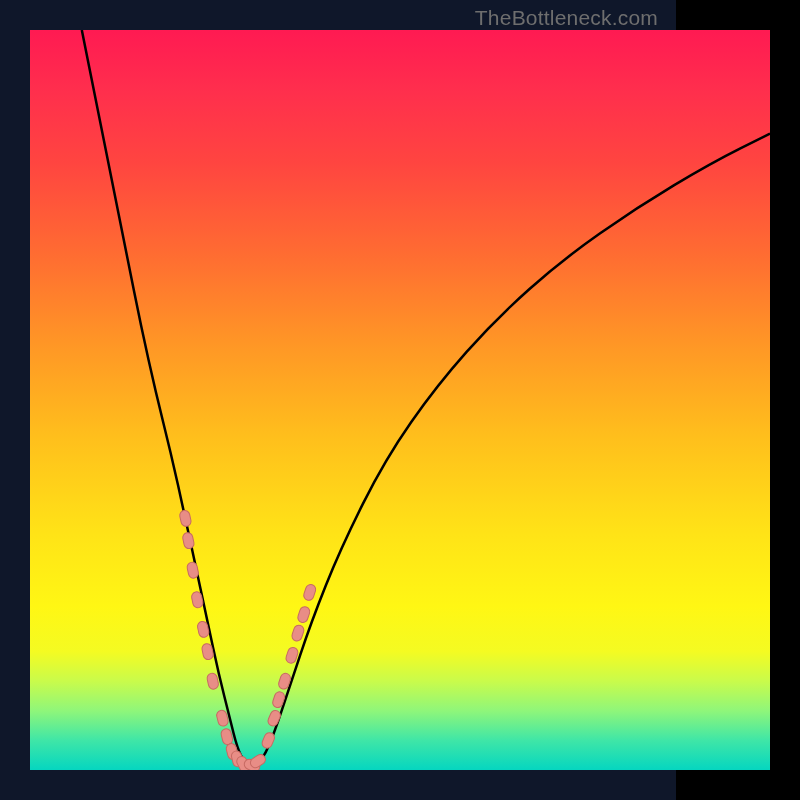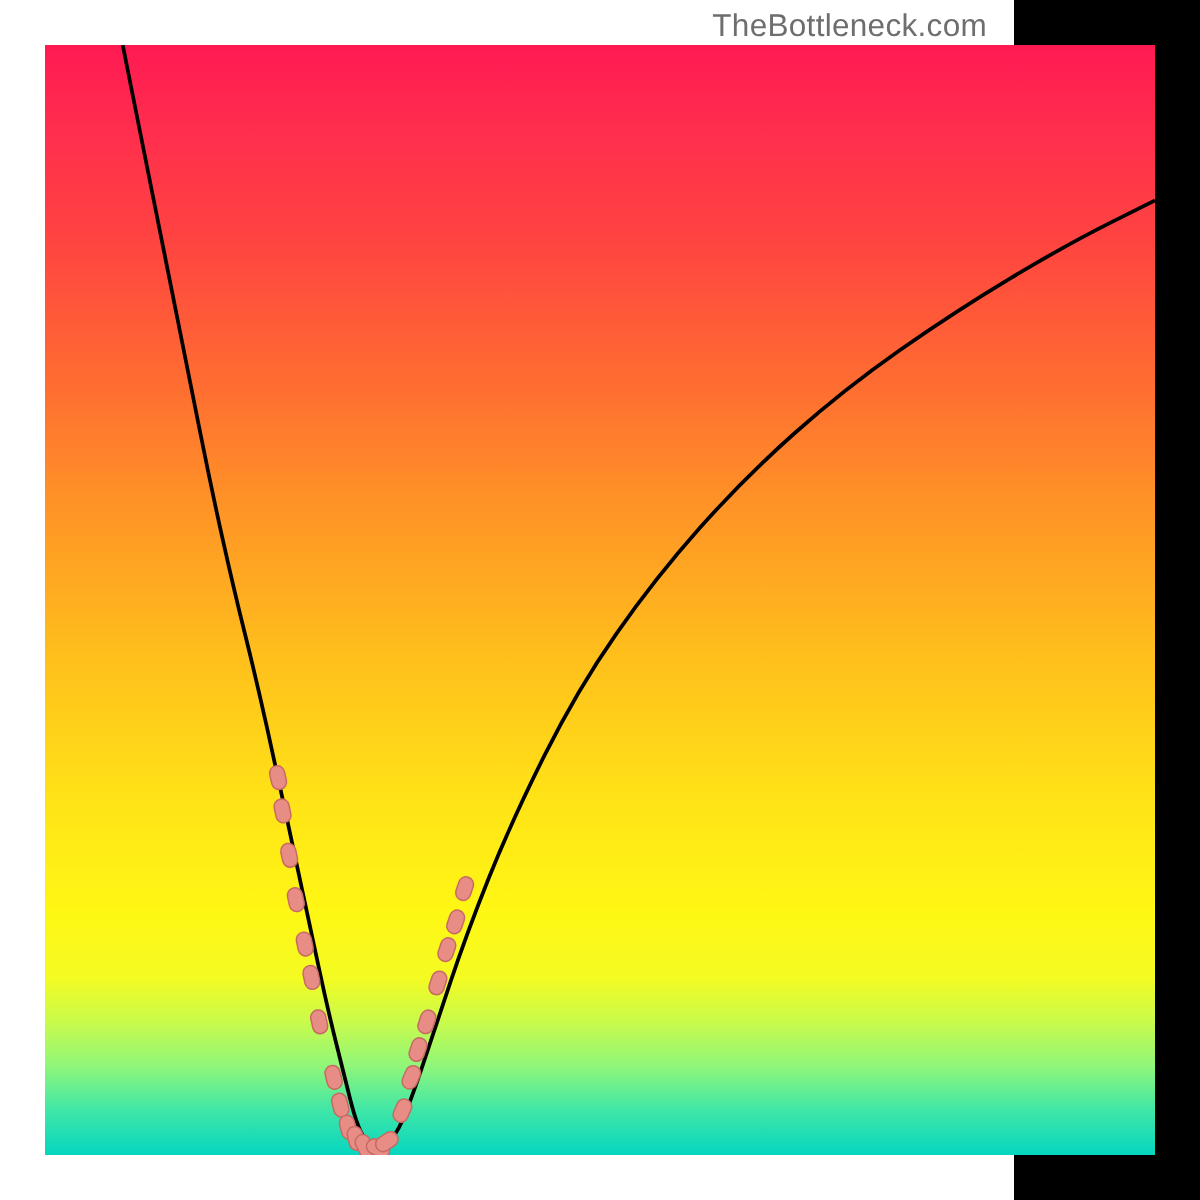--- a/index.html
+++ b/index.html
@@ -9,21 +9,21 @@
     height: 800px;
     overflow: hidden;
     background: #000;
     font-family: Arial, Helvetica, sans-serif;
   }
   .frame {
     position: absolute;
     top: 0; left: 0;
     width: 676px;
     height: 800px;
-    background: #ffffff;
+    background: #0f172a;
   }
   .plot-area {
     position: absolute;
     top: 30px;
     left: 30px;
     width: 740px;
     height: 740px;
     overflow: hidden;
   }
   .gradient {

